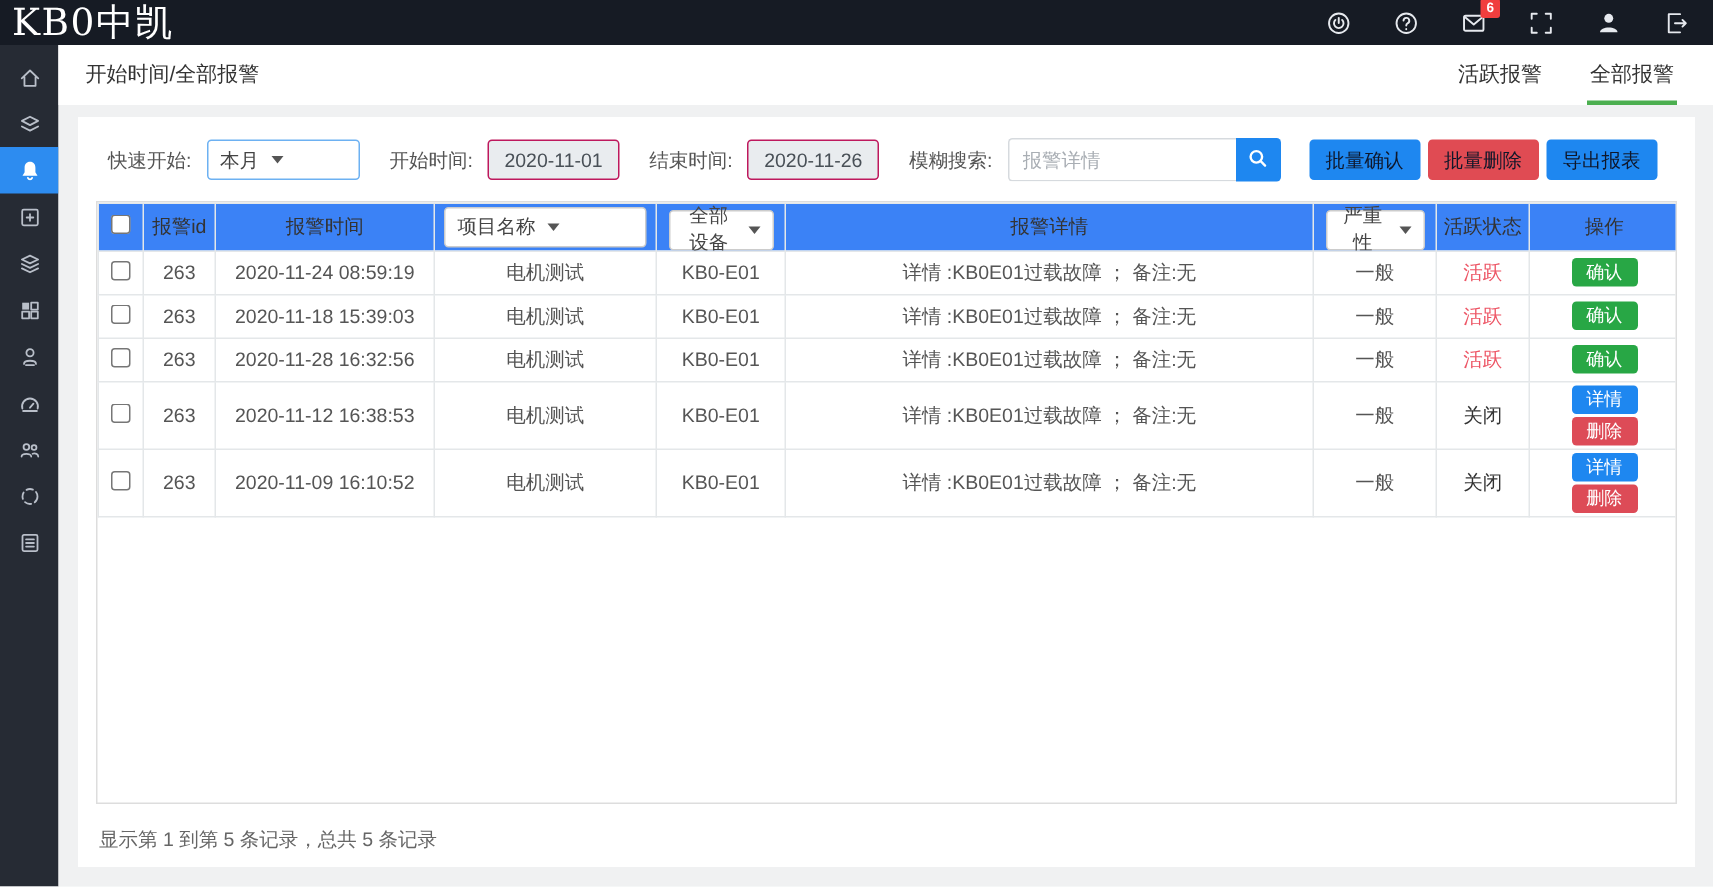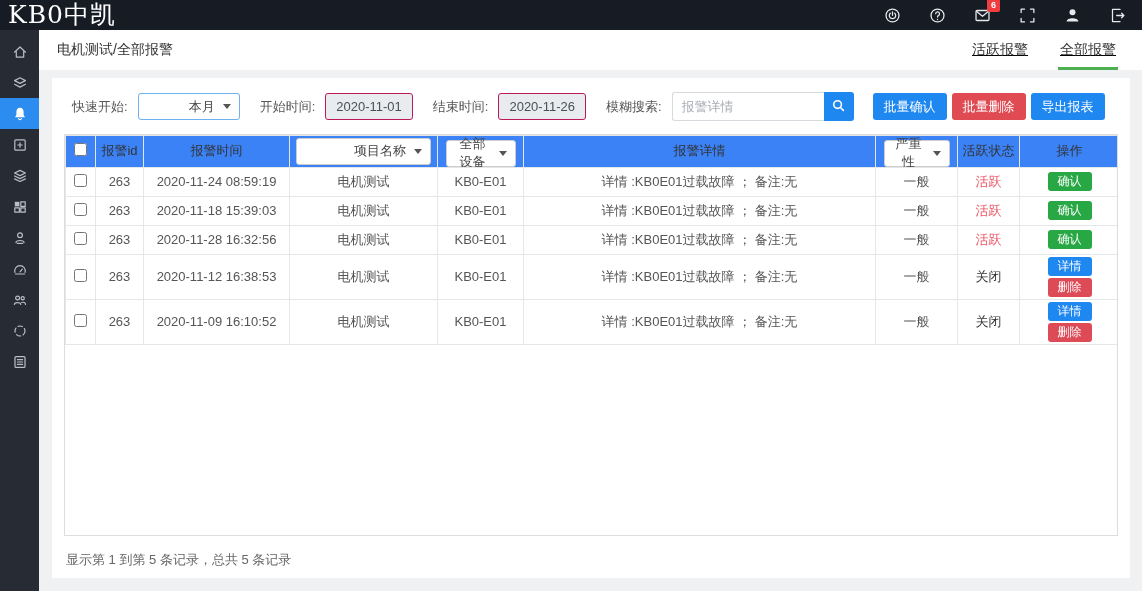--- a/index.html
+++ b/index.html
@@ -23,44 +23,44 @@
     color:#b9bfc9; cursor:pointer; }
   .side-item.active { background:#2d8cf0; color:#ffffff; }
   .side-item svg { width:16px; height:16px; }
 
   
   .content { position:absolute; left:39px; top:30px; right:0; bottom:0; background:#f0f1f2; }
 
   .topbar { height:40px; background:#fff; display:flex; align-items:center; justify-content:space-between;
     padding:0 24px 0 18px; }
   .breadcrumb { font-size:14px; color:#333; }
-  .tabs { display:flex; height:40px; gap:28px;text-decoration:underline; }
+  .tabs { display:flex; height:40px; gap:28px; }
   .tab { display:flex; align-items:center; font-size:14px; color:#333; position:relative; cursor:pointer; padding:0 2px; }
   .tab.active::after { content:""; position:absolute; left:0; right:0; bottom:0; height:3px; background:#4caf50; }
 
   .panel { margin:8px 12px 0 13px; background:#fff; height:500px; padding:10px 12px 0; }
 
   
   .filter-row { display:flex; align-items:center; height:29px; margin:4px 0 13px 8px; font-size:13px; color:#555; white-space:nowrap; }
   .flabel { margin-right:10px; }
   .sel { border:1px solid #ccc; border-radius:3px; height:27px; background:#fff; color:#444;
-    display:inline-flex; align-items:center; justify-content:flex-end; padding:0 8px; font-size:13px; cursor:pointer; }
+    display:inline-flex; align-items:center; justify-content:flex-start; padding:0 8px; font-size:13px; cursor:pointer; }
   .sel.focus { border-color:#6db1f2; }
   .caret { width:0; height:0; border-left:4px solid transparent; border-right:4px solid transparent;
     border-top:5px solid #555; margin-left:8px; }
   .dateinput { background:#e9ecef; border:1px solid #be185d; border-radius:3px; height:27px; line-height:25px;
     padding:0 10px; color:#495057; font-size:13px; margin-right:20px; }
   .quick-sel { width:102px; margin-right:20px; }
   .search-group { display:flex; margin-right:14px; }
   .search-input { width:152px; height:29px; border:1px solid #d6dade; border-right:none;
     border-radius:3px 0 0 3px; padding:0 9px; font-size:13px; color:#333; outline:none; }
   .search-input::placeholder { color:#a9aeb4; }
   .search-btn { width:30px; height:29px; background:#1e87f0; border:none; border-radius:0 3px 3px 0;
     display:flex; align-items:center; justify-content:center; cursor:pointer; color:#fff; }
-  .btn { height:27px; padding:0 11px; border:none; border-radius:3px; color:#ffffff; font-size:13px;
+  .btn { height:27px; padding:0 11px; border:none; border-radius:3px; color:#0f172a; font-size:13px;
     display:inline-flex; align-items:center; cursor:pointer; margin-left:5px; white-space:nowrap; }
   .btn-blue { background:#1e87f0; }
   .btn-red  { background:#e04b53; }
 
   
   .table-box { border:1px solid #ddd; height:402px; overflow:hidden; }
   table { width:100%; border-collapse:collapse; table-layout:fixed; font-size:13px; color:#555; }
   th,td { border:1px solid #e4e7e9; text-align:center; font-weight:normal; overflow:hidden; }
   thead th { height:30px; color:#333; background:#3b82f6; }
   tbody tr td { height:29px; }
@@ -219,21 +219,21 @@
           <rect x="3" y="2.6" width="10" height="10.8" rx="1"></rect>
           <path d="M5.4 5.6h5.2M5.4 8h5.2M5.4 10.4h5.2"></path>
         </svg>
       </span>
     </div>
   </div>
 
 <div class="content">
 
   <div class="topbar">
-    <div class="breadcrumb">电机测试/全部报警</div>
+    <div class="breadcrumb">开始时间/全部报警</div>
     <div class="tabs">
         <div class="tab">活跃报警</div>
         <div class="tab active">全部报警</div>
       </div>
   </div>
 
   <div class="panel">
 
     <div class="filter-row">
       <span class="flabel">快速开始:</span>

